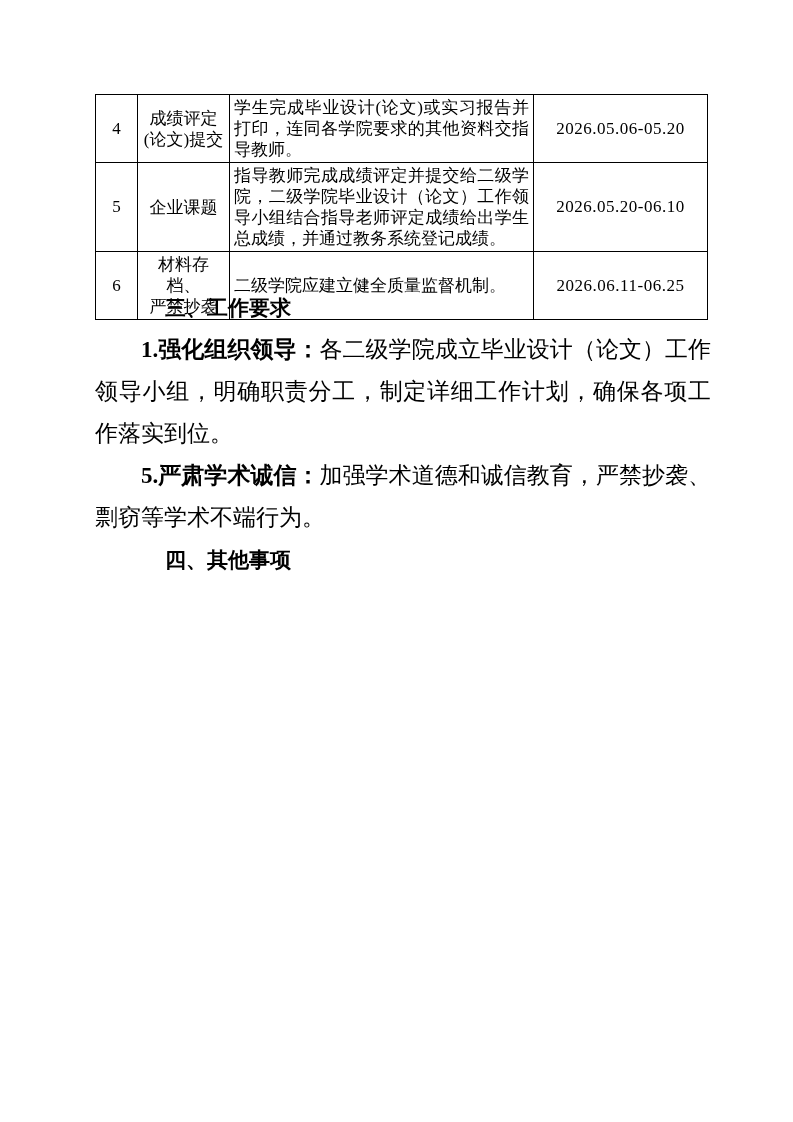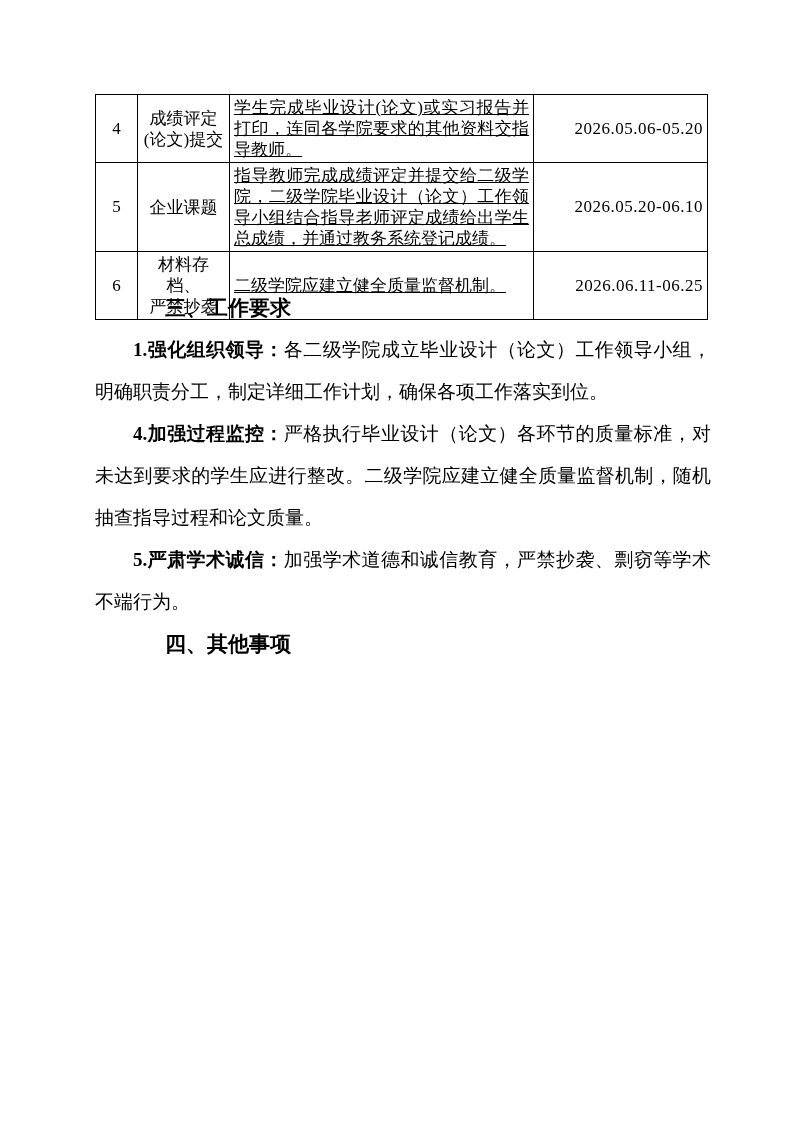--- a/index.html
+++ b/index.html
@@ -27,22 +27,22 @@
     font-size: 17px;
     color: #000;
   }
   table.schedule td {
     border: 1px solid #000;
     vertical-align: middle;
     padding: 2px 4px;
   }
   td.cell-num   { width: 42px;  text-align: center; }
   td.cell-stage { width: 92px;  text-align: center; line-height: 21px; white-space: pre-line; }
-  td.cell-desc  { width: 304px; text-align: justify; line-height: 21px; padding: 2px 7px; text-decoration: underline; }
-  td.cell-date  { width: 174px; text-align: right; letter-spacing: 0.5px; }
+  td.cell-desc  { width: 304px; text-align: justify; line-height: 21px; padding: 2px 7px; }
+  td.cell-date  { width: 174px; text-align: center; letter-spacing: 0.5px; }
   tr.row-4 { height: 44px; }
   tr.row-5 { height: 89px; }
   tr.row-6 { height: 44px; }
 
   
   .text-block {
     position: absolute;
     left: 95px; top: 287px;
     width: 616px;
   }
@@ -50,21 +50,21 @@
     margin: 0;
     font-size: 21px;
     line-height: 42px;
     font-weight: bold;
     text-indent: 2em;
     color: #000;
     padding-left: 28px;
   }
   p.para {
     margin: 0;
-    font-size: 19px;
+    font-size: 23px;
     line-height: 42px;
     text-align: justify;
     text-indent: 2em;
     color: #000;
   }
   p.para .lead { font-weight: bold; }
 </style>
 </head>
 <body>
 
@@ -98,23 +98,20 @@
   <div class="text-block">
 
     <h2 class="sec-heading">三、工作要求</h2>
 
     <p class="para">
       <span class="lead">1.强化组织领导：</span><span>各二级学院成立毕业设计（论文）工作领导小组，明确职责分工，制定详细工作计划，确保各项工作落实到位。</span>
     </p>
 
 
 
-    <p class="para">
-      <span class="lead">4.加强过程监控：</span><span>严格执行毕业设计（论文）各环节的质量标准，对未达到要求的学生应进行整改。二级学院应建立健全质量监督机制，随机抽查指导过程和论文质量。</span>
-    </p>
 
     <p class="para">
       <span class="lead">5.严肃学术诚信：</span><span>加强学术道德和诚信教育，严禁抄袭、剽窃等学术不端行为。</span>
     </p>
 
 
     <h2 class="sec-heading">四、其他事项</h2>
 
   </div>
 

